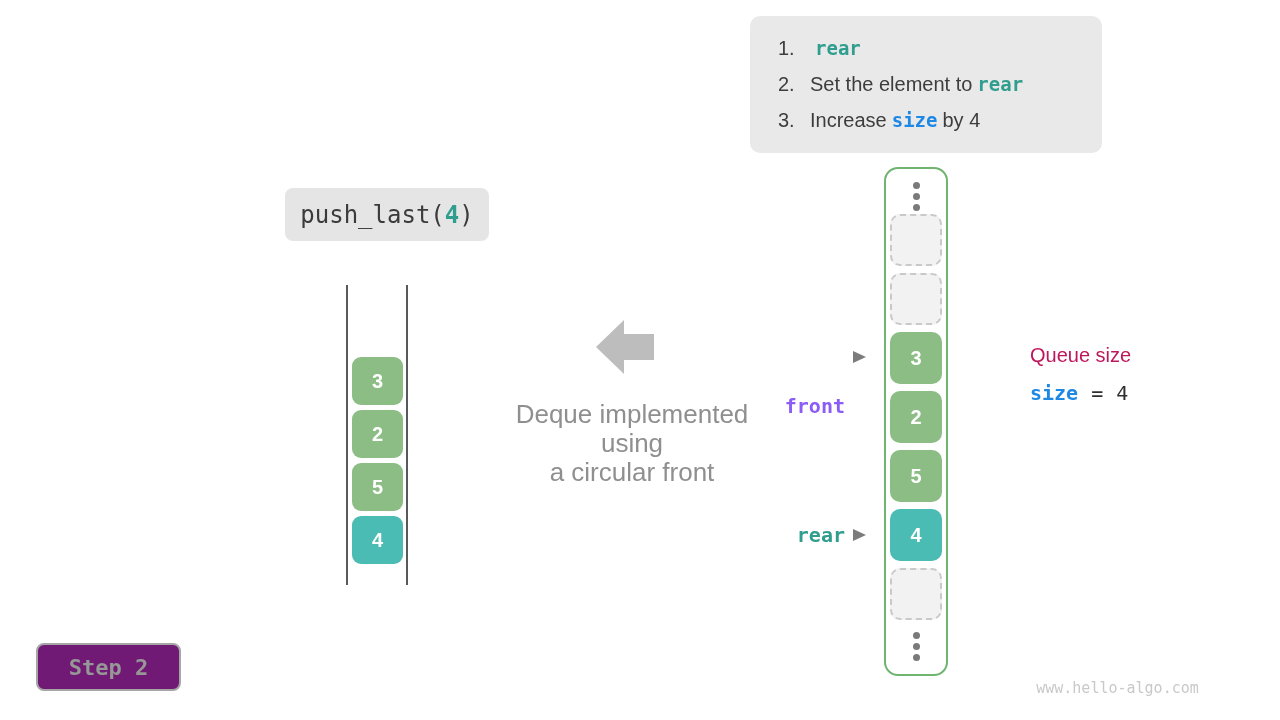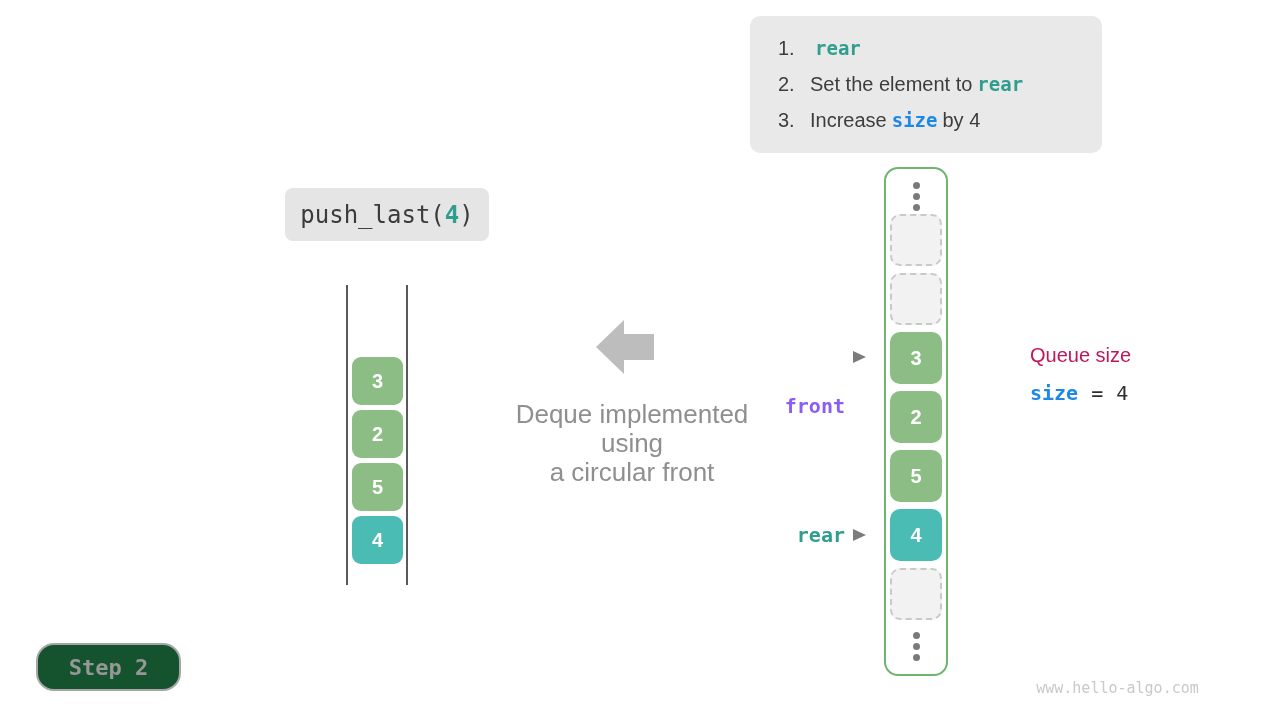--- a/index.html
+++ b/index.html
@@ -99,21 +99,21 @@
     position:absolute; left:1030px; top:381px;
     font-family:"DejaVu Sans Mono", monospace; font-size:20px; color:#2f2f2f;
     display:flex; align-items:baseline;
   }
   .size-line .var { color:#1e88e5; font-weight:bold; }
   .size-line .eq  { margin:0 13px; }
 
   
   .step-box {
     position:absolute; left:36px; top:643px; width:145px; height:48px;
-    background:#14532d; border:2px solid #a6a6a6; border-radius:18px;
+    background:#701a75; border:2px solid #a6a6a6; border-radius:8px;
     display:flex; align-items:center; justify-content:center;
     font-family:"DejaVu Sans Mono", monospace; font-weight:bold; font-size:22px;
     color:#979797; white-space:pre;
   }
 
   
   .watermark {
     position:absolute; left:1000px; top:679px; width:235px; text-align:center;
     font-family:"DejaVu Sans Mono", monospace; font-size:15px; color:#c9c9c9;
   }

